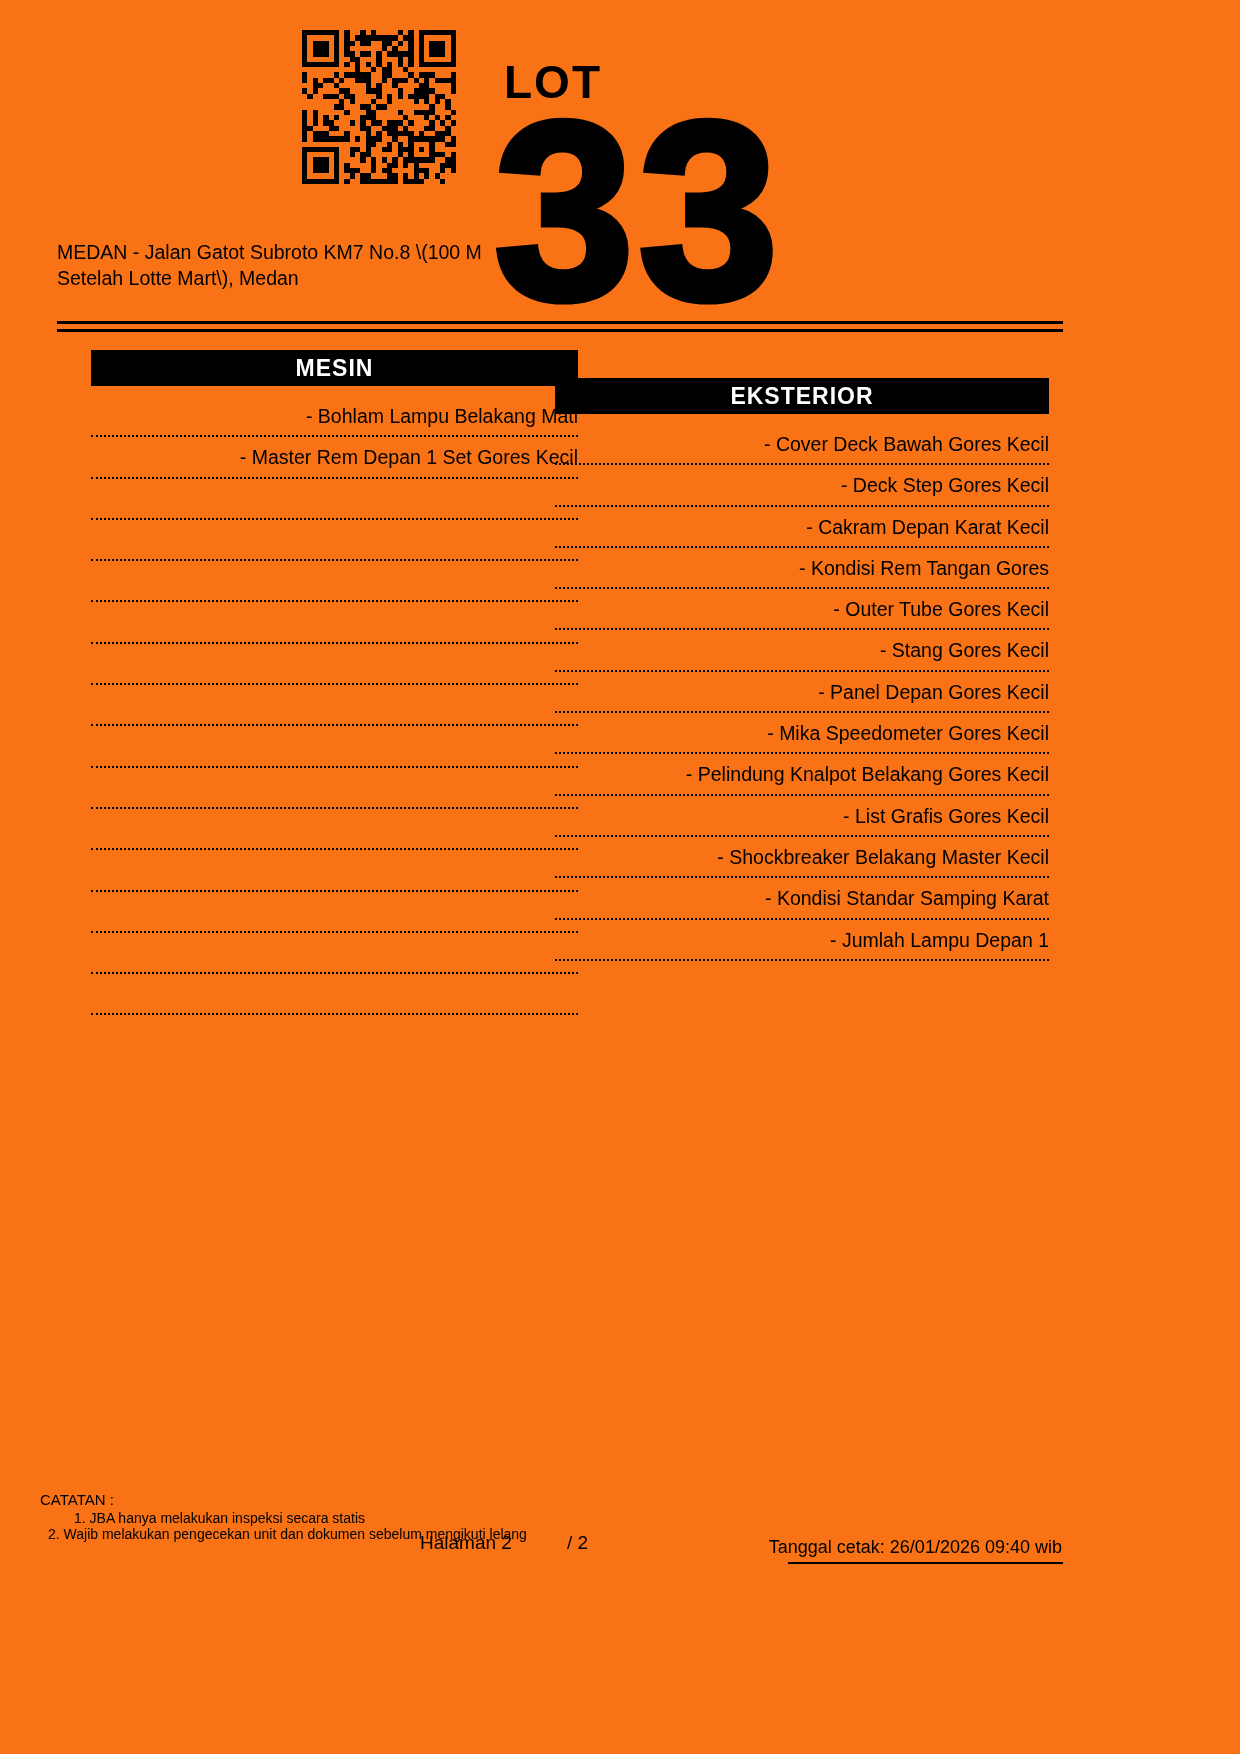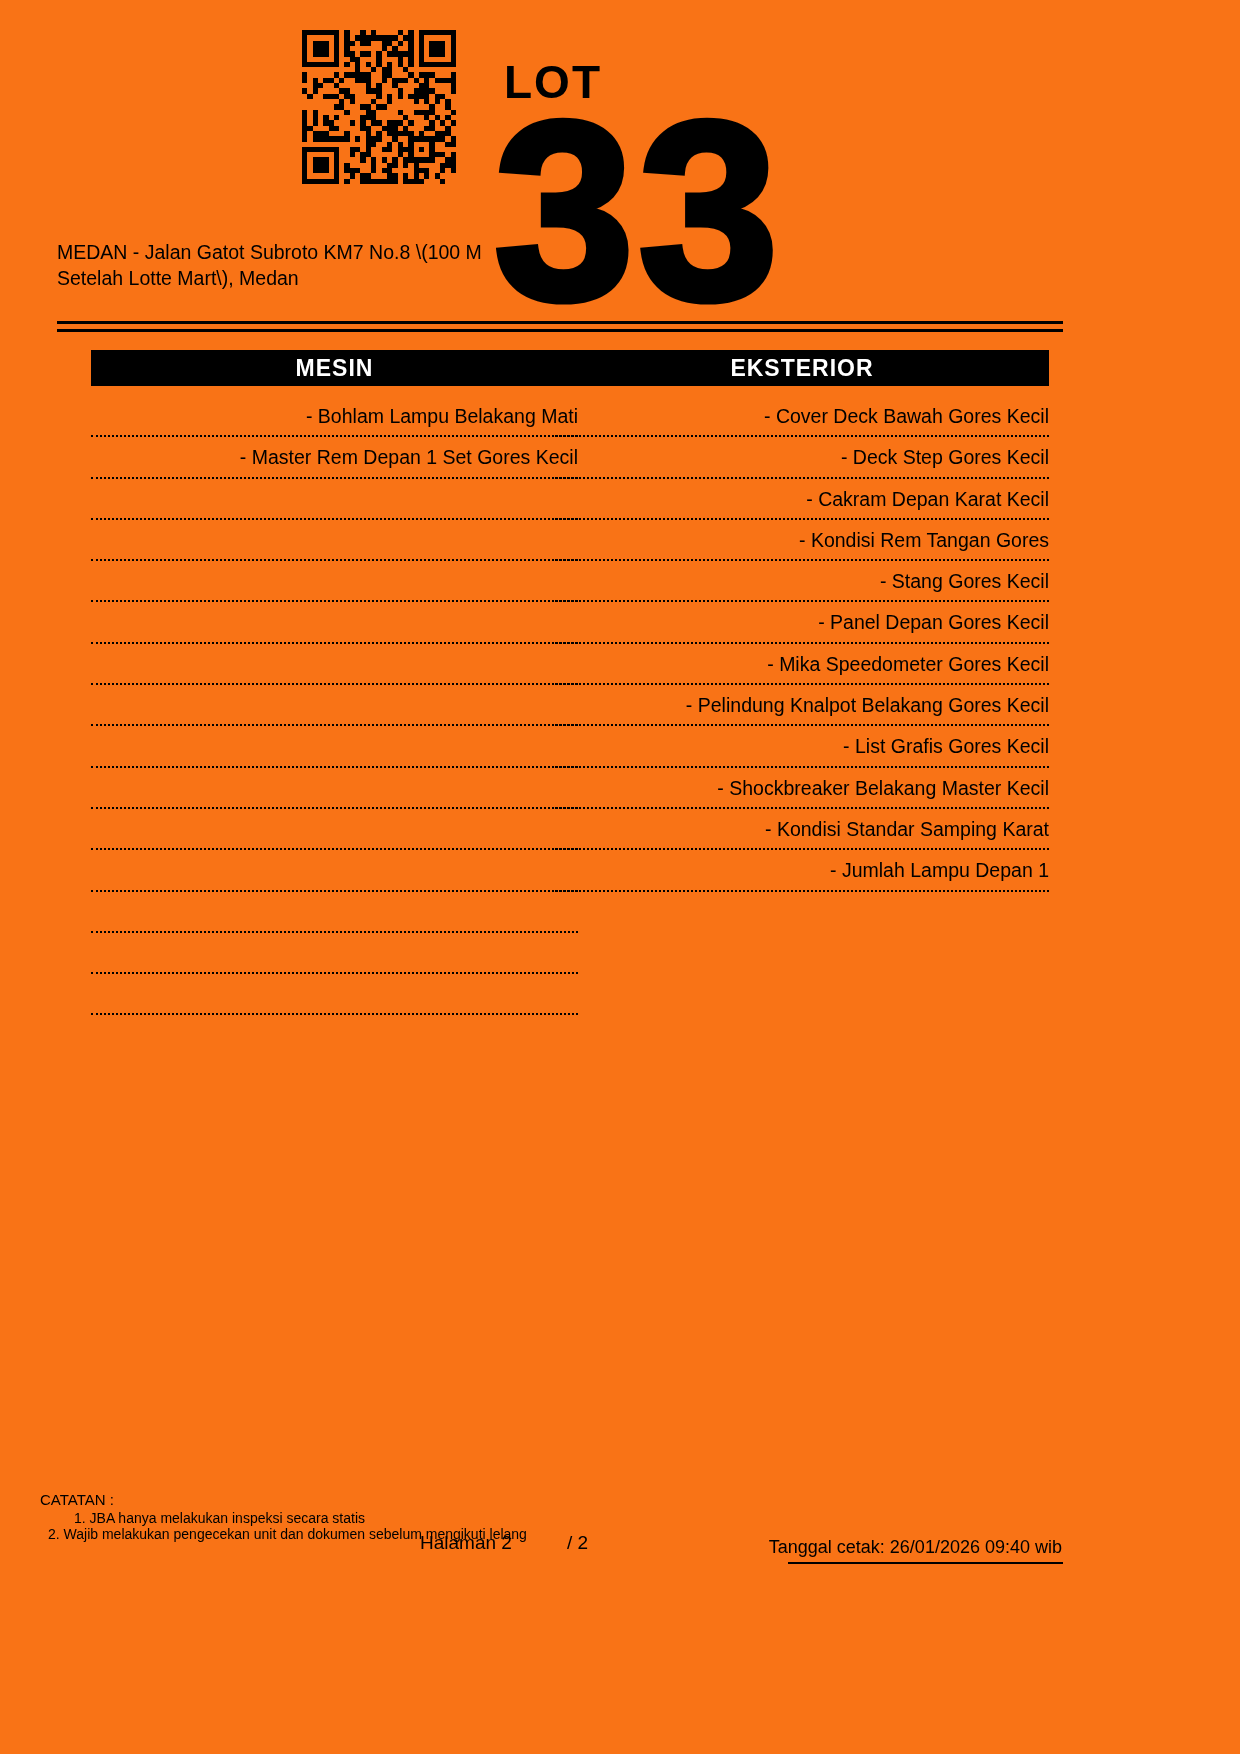--- a/index.html
+++ b/index.html
@@ -51,21 +51,21 @@
     position: absolute;
     left: 57px; top: 321px;
     width: 1006px; height: 11px;
     border-top: 3.5px solid #000;
     border-bottom: 3.5px solid #000;
   }
 
   
   .col { position: absolute; top: 350px; }
   .col-left  { left: 57px;  width: 487px; margin-left: 34px; }
-  .col-right { left: 555px; width: 494px; }
+  .col-right { left: 555px; width: 494px; margin-top: 28px; }
   .col-header {
     height: 36px;
     background: #000;
     color: #fff;
     font-weight: bold;
     font-size: 23px;
     letter-spacing: 1px;
     display: flex;
     align-items: center;
     justify-content: center;
@@ -138,20 +138,21 @@
 
   <div class="col col-right">
     <div class="col-header">
       <span>EKSTERIOR</span>
     </div>
     <div class="rows col-rows">
         <div class="row"><span>- Cover Deck Bawah Gores Kecil</span></div>
         <div class="row"><span>- Deck Step Gores Kecil</span></div>
         <div class="row"><span>- Cakram Depan Karat Kecil</span></div>
         <div class="row"><span>- Kondisi Rem Tangan Gores</span></div>
+        <div class="row"><span>- Outer Tube Gores Kecil</span></div>
         <div class="row"><span>- Stang Gores Kecil</span></div>
         <div class="row"><span>- Panel Depan Gores Kecil</span></div>
         <div class="row"><span>- Mika Speedometer Gores Kecil</span></div>
         <div class="row"><span>- Pelindung Knalpot Belakang Gores Kecil</span></div>
         <div class="row"><span>- List Grafis Gores Kecil</span></div>
         <div class="row"><span>- Shockbreaker Belakang Master Kecil</span></div>
         <div class="row"><span>- Kondisi Standar Samping Karat</span></div>
         <div class="row"><span>- Jumlah Lampu Depan 1</span></div>
       </div>
   </div>

